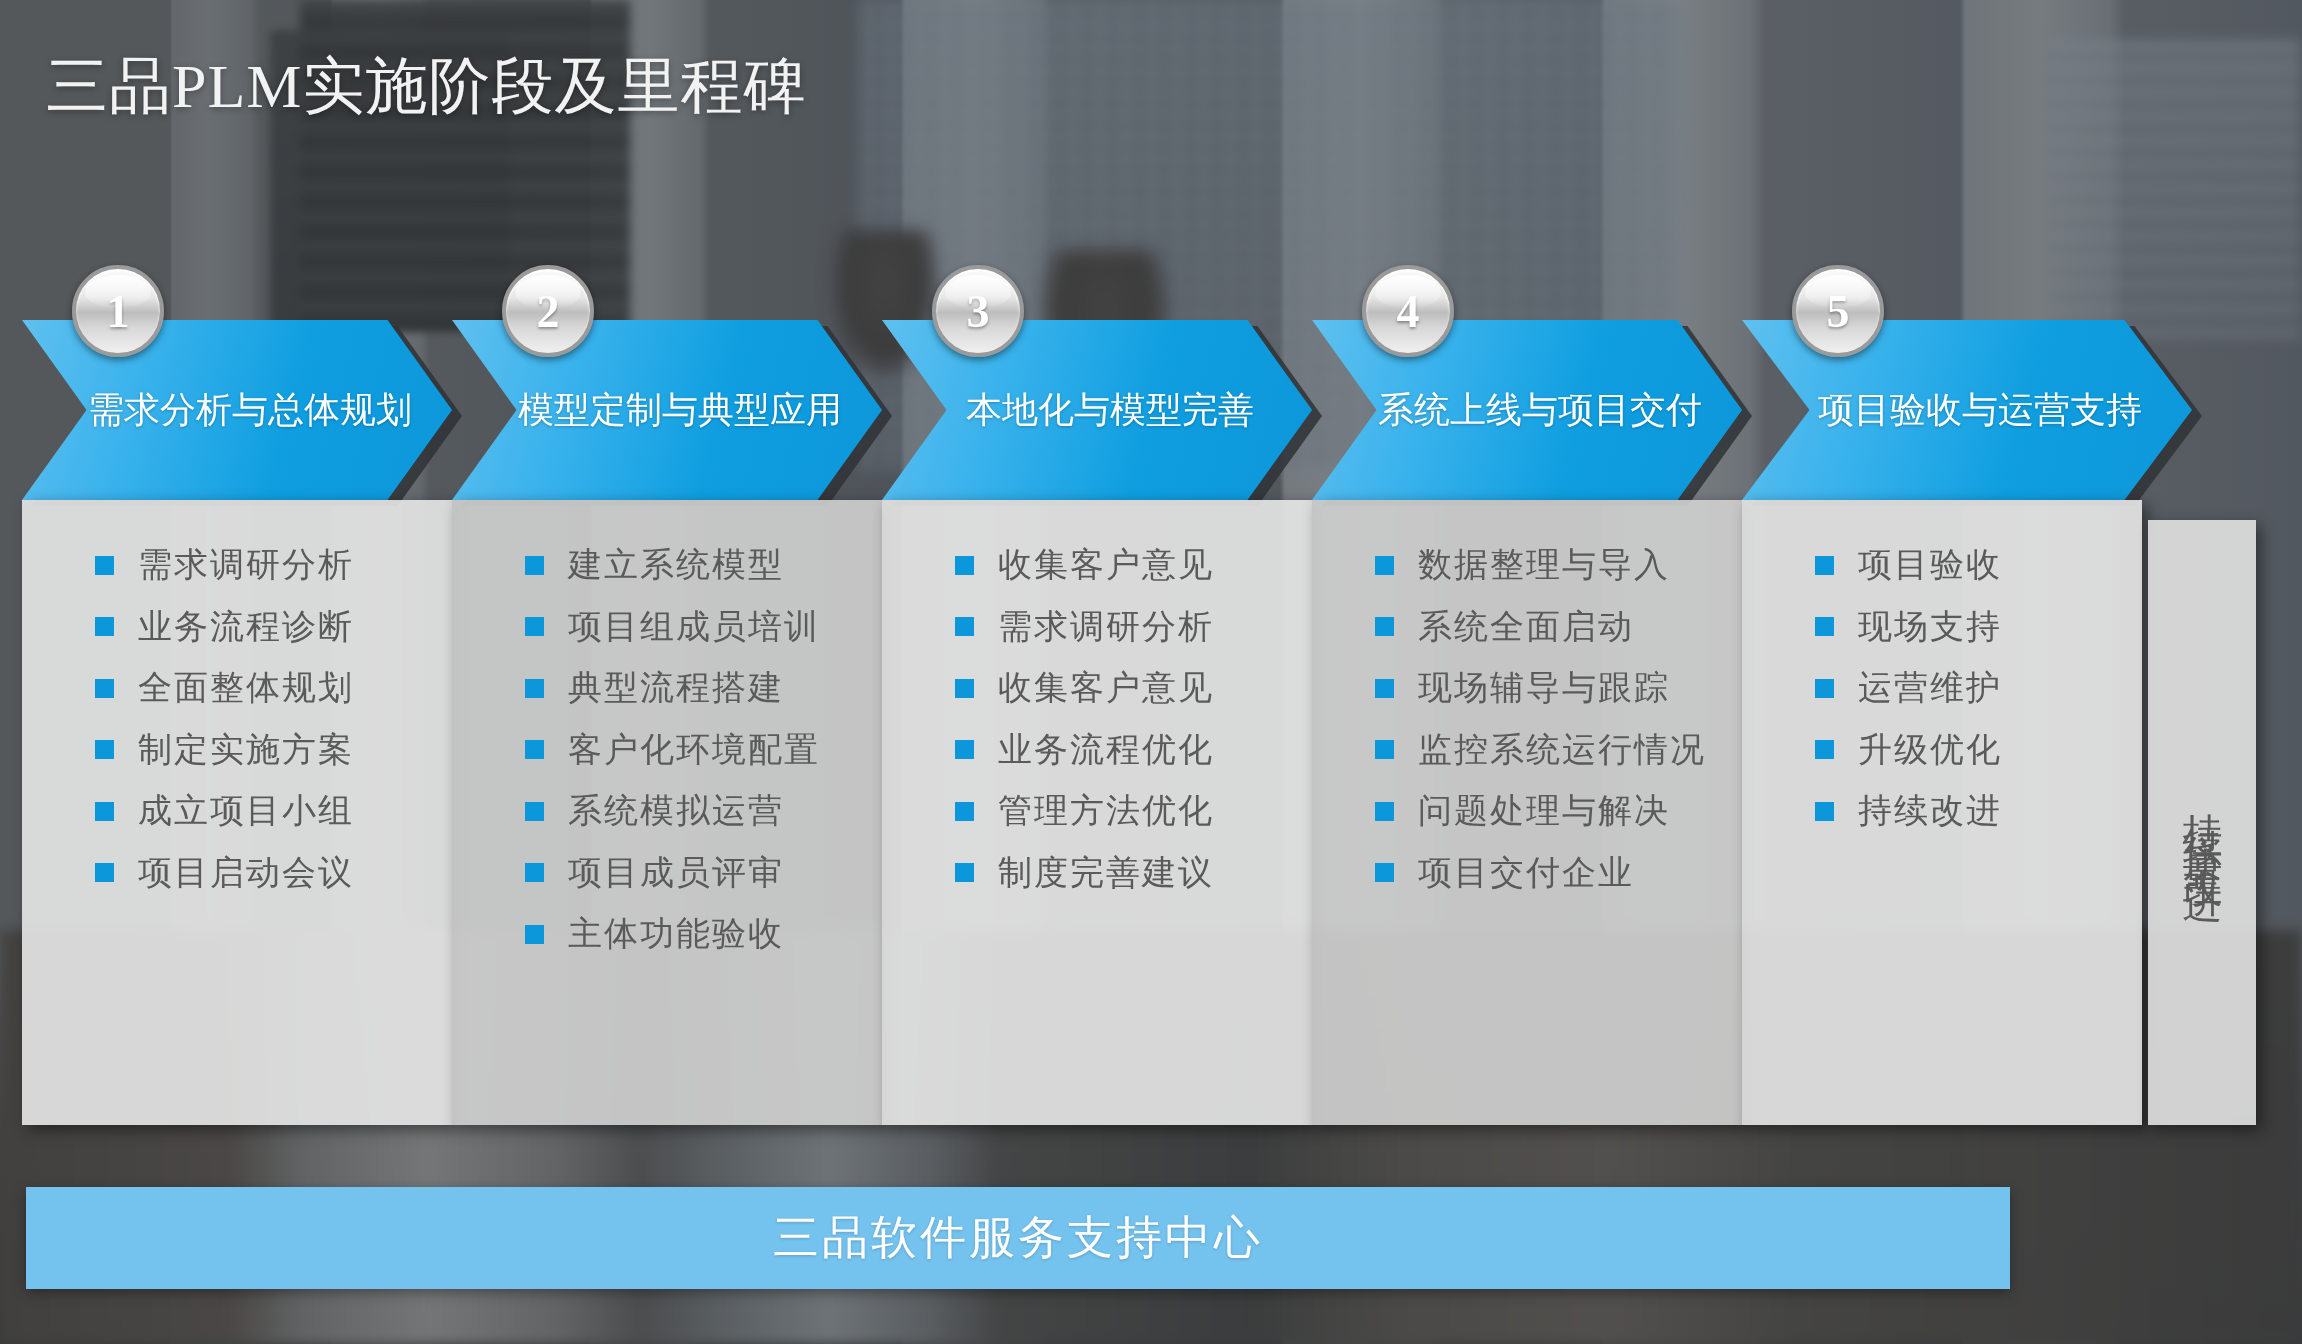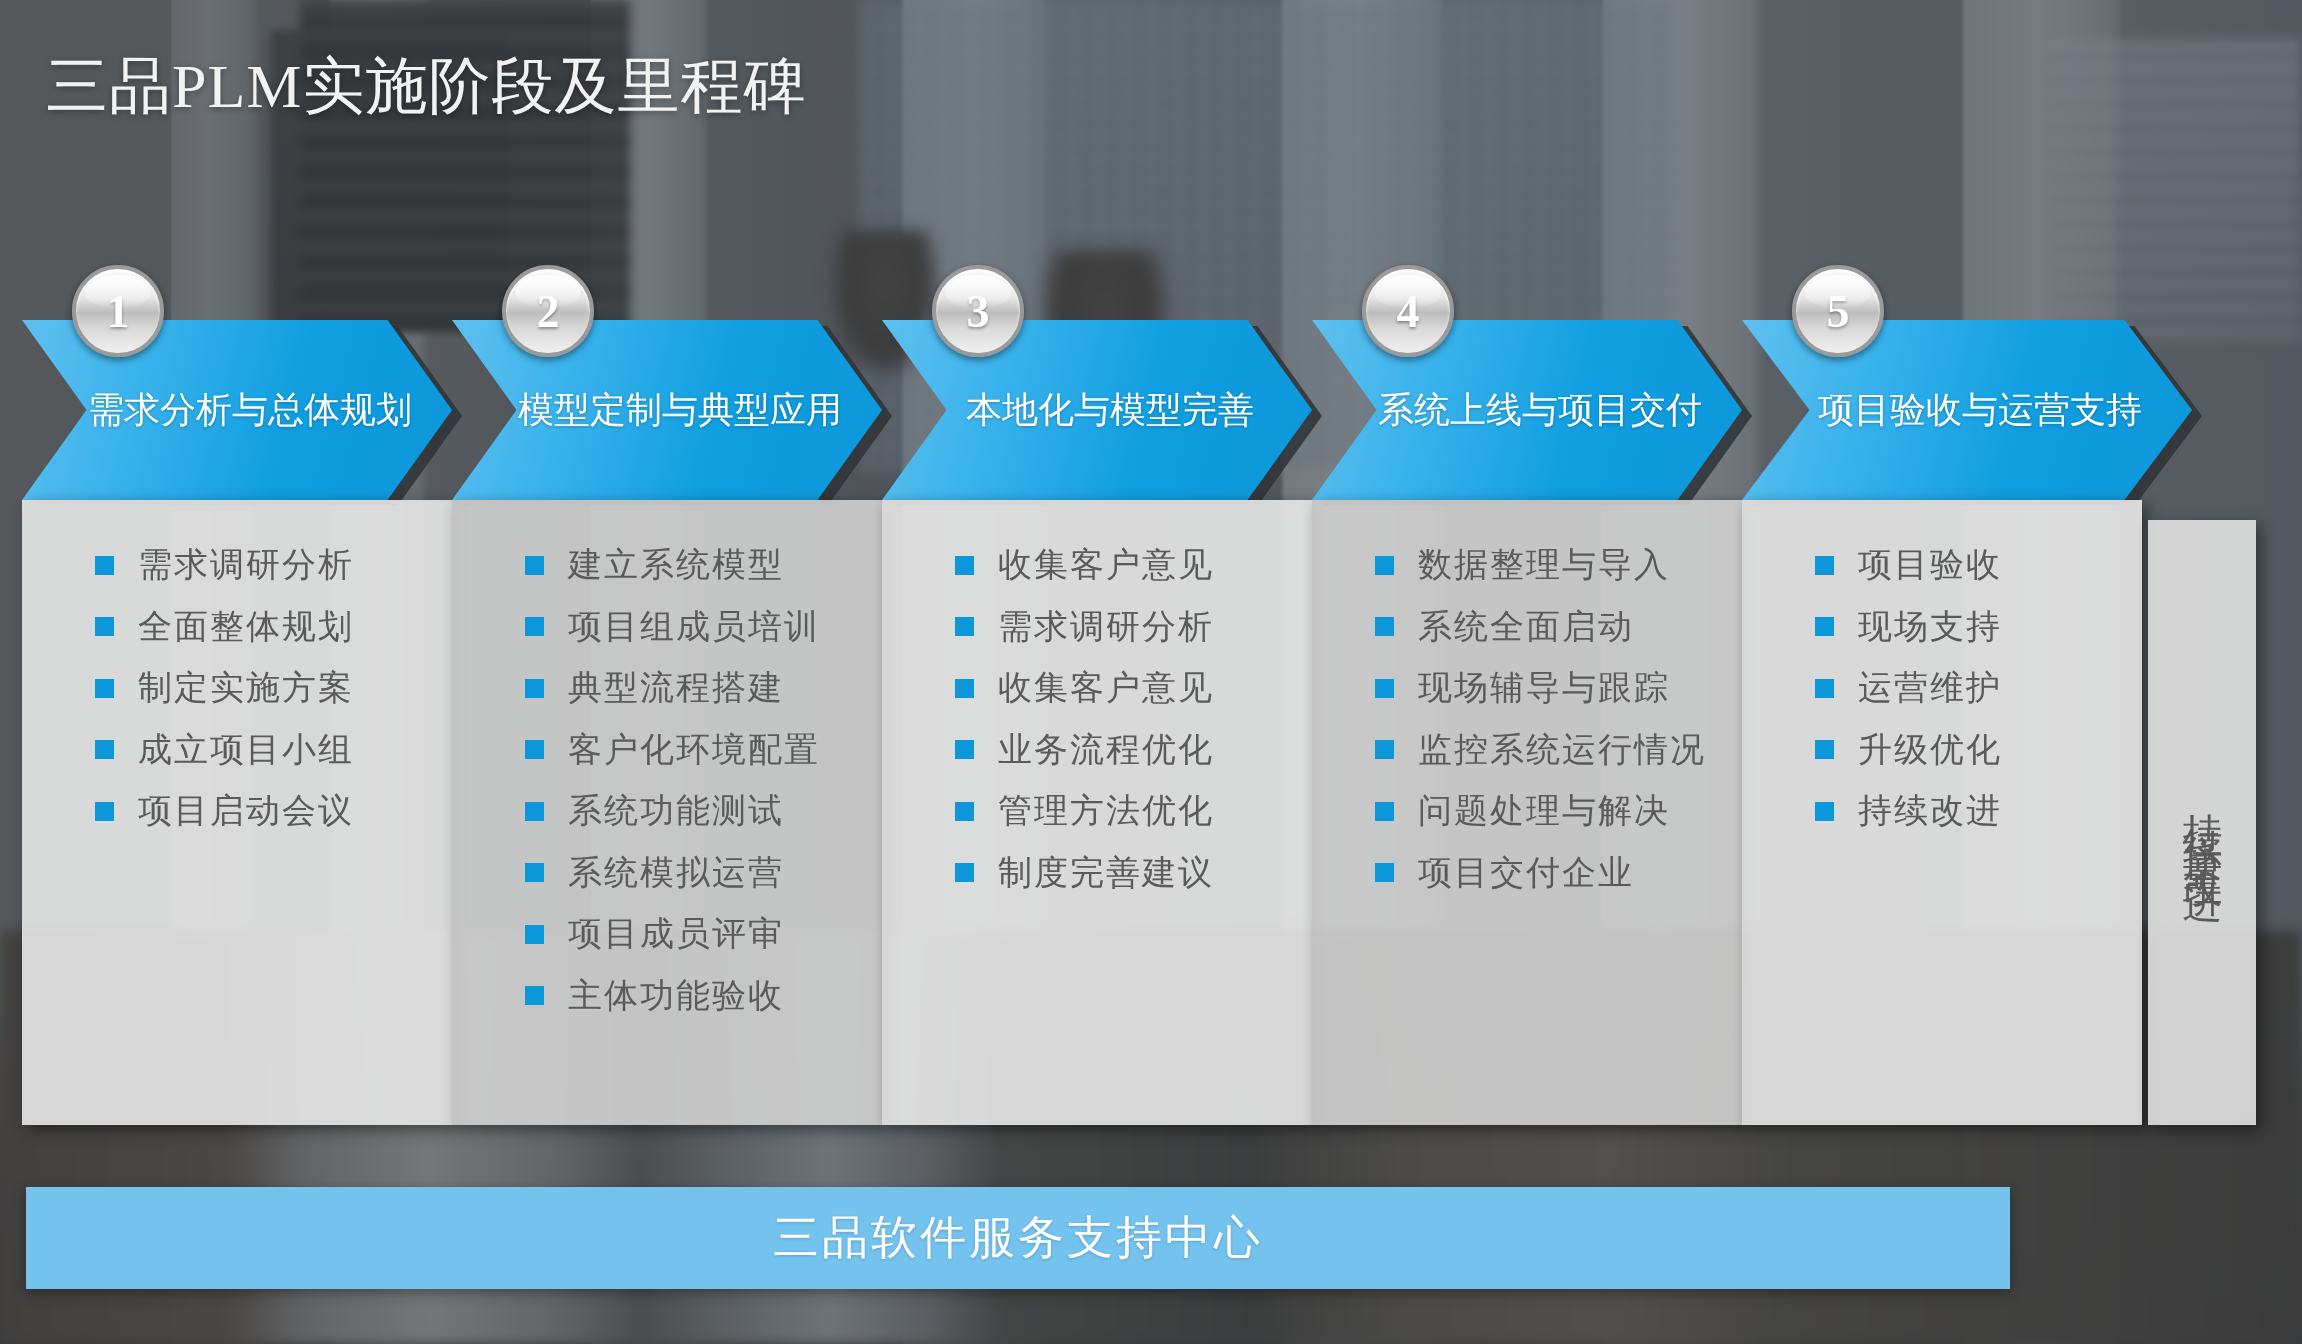--- a/index.html
+++ b/index.html
@@ -294,20 +294,24 @@
       <div class="badge">1</div>
     </div>
     <div class="panel" style="height:625px;">
       <ul class="bullet-list">
         <li class="bullet-item">
             <span class="bullet-sq"></span>
             <span class="bullet-text">需求调研分析</span>
           </li>
         <li class="bullet-item">
             <span class="bullet-sq"></span>
+            <span class="bullet-text">业务流程诊断</span>
+          </li>
+        <li class="bullet-item">
+            <span class="bullet-sq"></span>
             <span class="bullet-text">全面整体规划</span>
           </li>
         <li class="bullet-item">
             <span class="bullet-sq"></span>
             <span class="bullet-text">制定实施方案</span>
           </li>
         <li class="bullet-item">
             <span class="bullet-sq"></span>
             <span class="bullet-text">成立项目小组</span>
           </li>
@@ -342,24 +346,20 @@
         <li class="bullet-item">
             <span class="bullet-sq"></span>
             <span class="bullet-text">典型流程搭建</span>
           </li>
         <li class="bullet-item">
             <span class="bullet-sq"></span>
             <span class="bullet-text">客户化环境配置</span>
           </li>
         <li class="bullet-item">
             <span class="bullet-sq"></span>
-            <span class="bullet-text">系统功能测试</span>
-          </li>
-        <li class="bullet-item">
-            <span class="bullet-sq"></span>
             <span class="bullet-text">系统模拟运营</span>
           </li>
         <li class="bullet-item">
             <span class="bullet-sq"></span>
             <span class="bullet-text">项目成员评审</span>
           </li>
         <li class="bullet-item">
             <span class="bullet-sq"></span>
             <span class="bullet-text">主体功能验收</span>
           </li>

